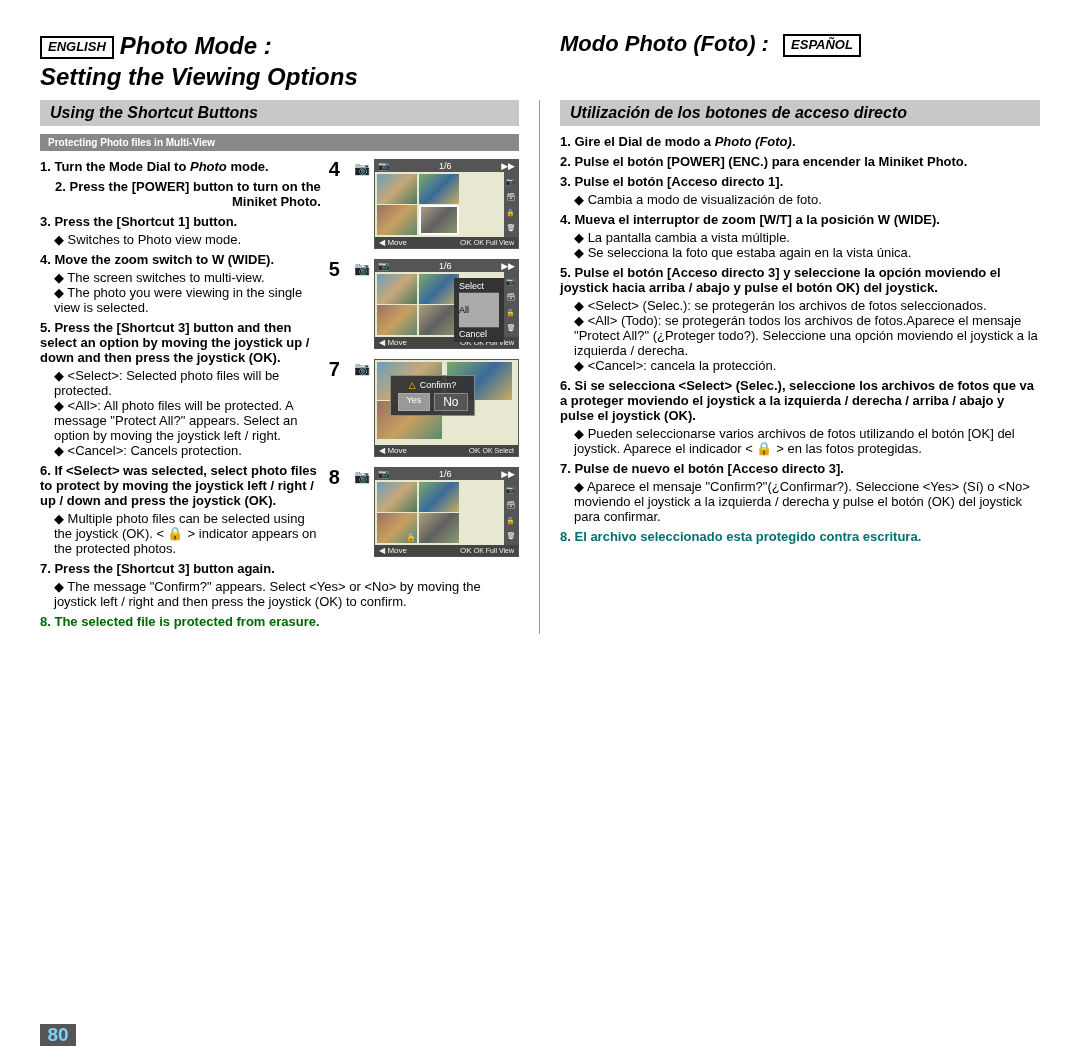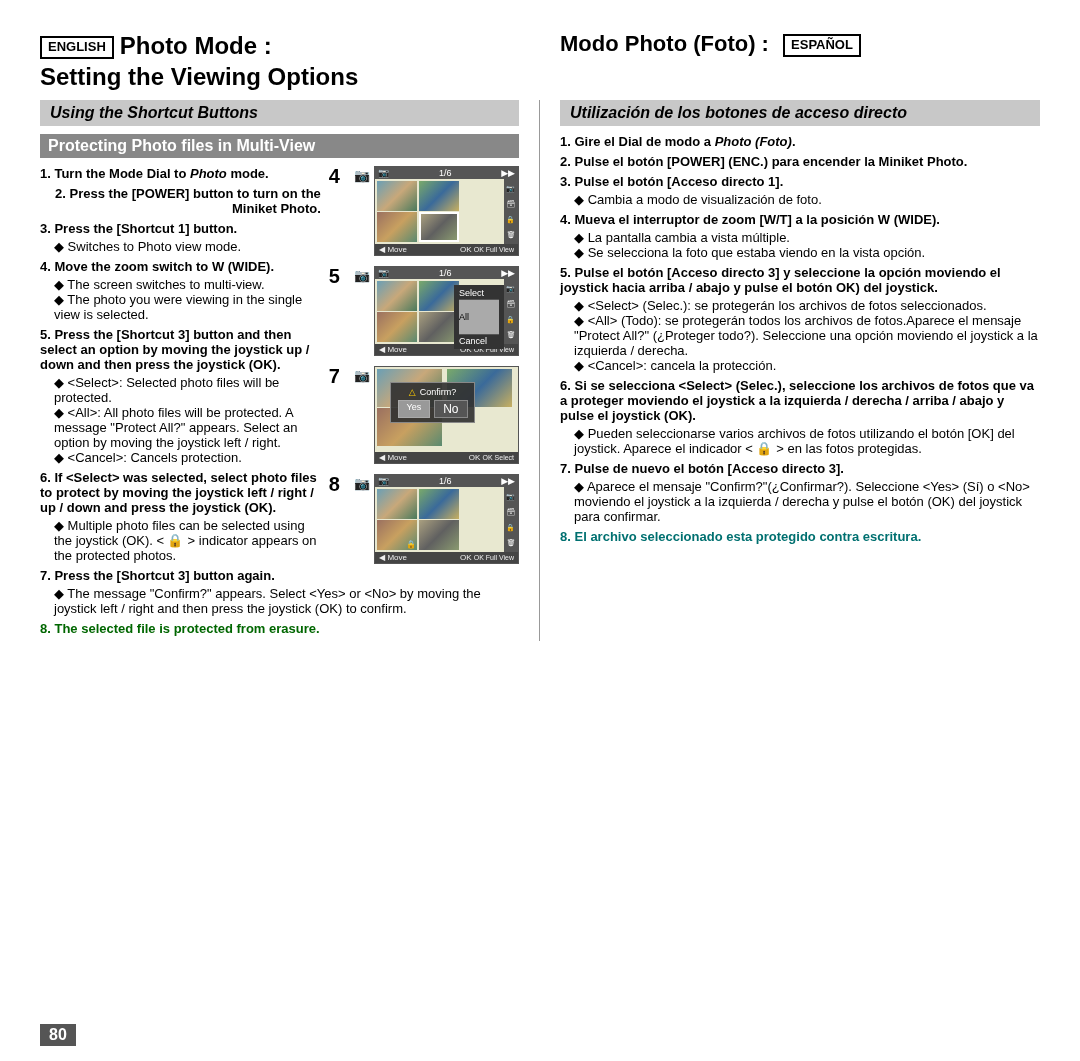--- a/index.html
+++ b/index.html
@@ -43,21 +43,21 @@
       font-weight: bold;
       font-size: 16px;
       margin-bottom: 8px;
     }
     
     .sub-heading {
       background: #888;
       color: #fff;
       padding: 3px 8px;
       font-weight: bold;
-      font-size: 16px;
+      font-size: 10px;
       margin-bottom: 8px;
     }
     .highlight-green {
       color: #006600;
       font-weight: bold;
     }
     .highlight-teal {
       color: #007070;
       font-weight: bold;
     }
@@ -119,28 +119,28 @@
       font-weight: bold;
       font-size: 13px;
       margin-left: 8px;
       vertical-align: middle;
     }
     .page-num {
       position: absolute;
       bottom: 15px;
       left: 40px;
       background: #555;
-      color: #ffffff;
+      color: #7dd3fc;
       width: 36px;
       height: 22px;
       display: flex;
       align-items: center;
       justify-content: center;
       font-weight: bold;
-      font-size: 16px;
+      font-size: 19px;
     }
     .clearfix::after { content: ''; display: table; clear: both; }
     .step-row {
       display: flex;
       align-items: flex-start;
       margin-bottom: 10px;
     }
     .step-label {
       font-size: 20px;
       font-weight: bold;
@@ -155,21 +155,21 @@
     }
     .step-screen-wrap {
       position: relative;
     }
   </style>
 </head>
 <body>
 
 <div class="page">
 
-  <div style="display:flex; margin-bottom: 8px;">
+  <div style="display:flex; margin-bottom: 8px; font-style: italic;">
 
     <div style="width:540px; padding-right:20px;">
       <div style="font-size:24px; font-weight:bold; line-height:1.3;">
         <span class="lang-badge">ENGLISH</span><span>Photo Mode :</span><br>
         <span>Setting the Viewing Options</span>
       </div>
     </div>
 
     <div style="width:540px; padding-left:20px;">
       <div style="font-size:22px; font-weight:bold; line-height:1.3;">
@@ -391,21 +391,21 @@
       <div>
         <p style="margin-bottom:5px;"><strong>1. Gire el Dial de modo a <em>Photo (Foto)</em>.</strong></p>
         <p style="margin-bottom:5px;"><strong>2. Pulse el botón [POWER] (ENC.) para encender la Miniket Photo.</strong></p>
         <p style="margin-bottom:3px;"><strong>3. Pulse el botón [Acceso directo 1].</strong></p>
         <ul style="list-style:none;padding-left:14px;margin-bottom:5px;">
           <li>◆ Cambia a modo de visualización de foto.</li>
         </ul>
         <p style="margin-bottom:3px;"><strong>4. Mueva el interruptor de zoom [W/T] a la posición W (WIDE).</strong></p>
         <ul style="list-style:none;padding-left:14px;margin-bottom:5px;">
           <li>◆ La pantalla cambia a vista múltiple.</li>
-          <li>◆ Se selecciona la foto que estaba viendo en la vista opción.</li>
+          <li>◆ Se selecciona la foto que estaba again en la vista única.</li>
         </ul>
         <p style="margin-bottom:3px;"><strong>5. Pulse el botón [Acceso directo 3] y seleccione la opción moviendo el joystick hacia arriba / abajo y pulse el botón OK) del joystick.</strong></p>
         <ul style="list-style:none;padding-left:14px;margin-bottom:5px;">
           <li>◆ &lt;Select&gt; (Selec.): se protegerán los archivos de fotos seleccionados.</li>
           <li>◆ &lt;All&gt; (Todo): se protegerán todos los archivos de fotos.Aparece el mensaje "Protect All?" (¿Proteger todo?). Seleccione una opción moviendo el joystick a la izquierda / derecha.</li>
           <li>◆ &lt;Cancel&gt;: cancela la protección.</li>
         </ul>
         <p style="margin-bottom:3px;"><strong>6. Si se selecciona &lt;Select&gt; (Selec.), seleccione los archivos de fotos que va a proteger moviendo el joystick a la izquierda / derecha / arriba / abajo y pulse el joystick (OK).</strong></p>
         <ul style="list-style:none;padding-left:14px;margin-bottom:5px;">
           <li>◆ Pueden seleccionarse varios archivos de fotos utilizando el botón [OK] del joystick. Aparece el indicador &lt; 🔒 &gt; en las fotos protegidas.</li>

